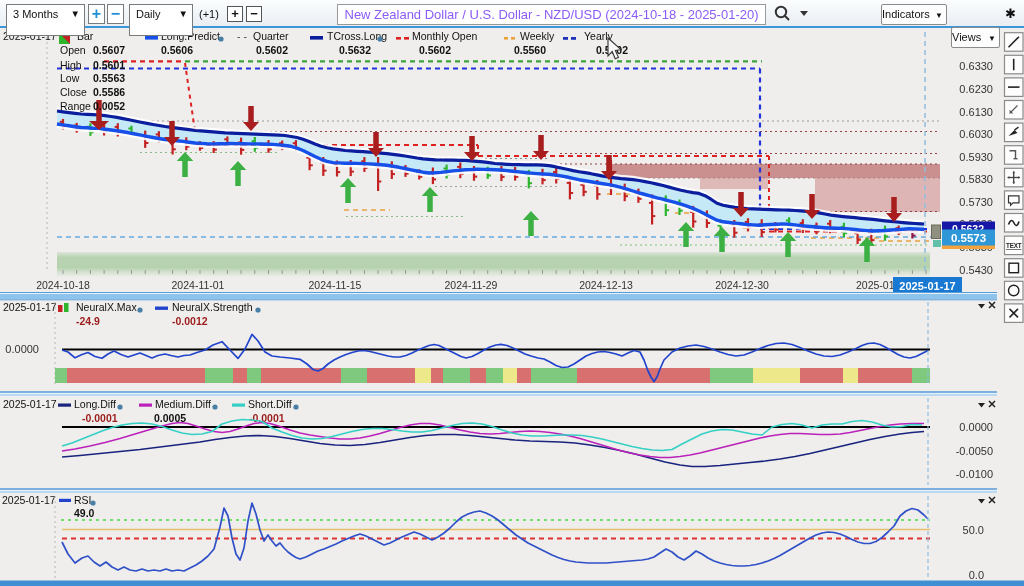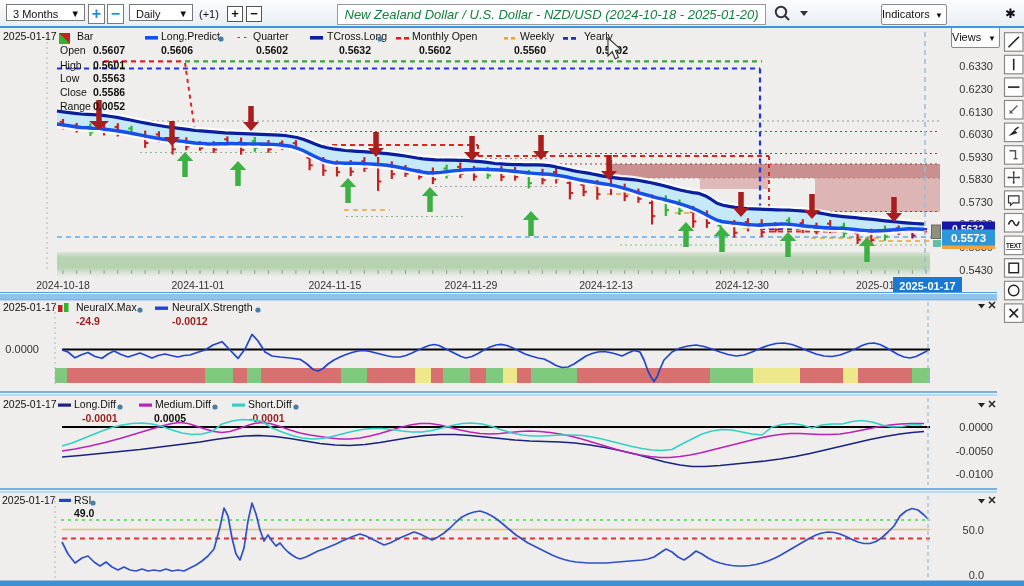--- a/index.html
+++ b/index.html
@@ -1,24 +1,24 @@
 <!DOCTYPE html>
 <html><head><meta charset="utf-8">
 <style>
 *{margin:0;padding:0;box-sizing:border-box;}
 html,body{width:1024px;height:586px;overflow:hidden;background:#efeeec;font-family:"Liberation Sans",sans-serif;}
 #wrap{position:relative;width:1024px;height:586px;}
 #toolbar{position:absolute;left:0;top:0;width:1024px;height:28px;background:linear-gradient(#fbfdfe,#e9eef3);border-bottom:2.5px solid #3c96d8;}
 #toolbar div{position:absolute;top:3.5px;}
-.combo{height:17px;background:#fff;border:1px solid #7a7a7a;font-size:11px;color:#111;line-height:18px;padding-left:6px;}
+.combo{height:32px;background:#fff;border:1px solid #7a7a7a;font-size:11px;color:#111;line-height:18px;padding-left:6px;}
 .combo .car{position:absolute;right:4px;font-size:9.5px;top:0px;color:#111;}
 .sqbtn{width:17px;height:20px;background:#fff;border:1px solid #7a7a7a;font-size:16px;font-weight:bold;text-align:center;line-height:17px;}
 .sqbtn2{width:16px;height:16px;top:5.5px!important;background:#fff;border:1px solid #555;font-size:13px;font-weight:bold;text-align:center;line-height:13px;color:#111;}
 .plain{font-size:11px;color:#111;line-height:20px;}
-.titlebox{left:337px;width:429px;height:21px;background:#fff;border:1px solid #999;font-size:13px;color:#15803d;line-height:19px;text-align:center;font-style:italic;}
+.titlebox{left:337px;width:429px;height:21px;background:#fff;border:1px solid #999;font-size:13px;color:#8b5cf6;line-height:19px;text-align:center;}
 .btn{height:21px;background:#fdfdfd;border:1px solid #8a8a8a;border-radius:2px;font-size:11px;color:#111;line-height:19px;text-align:left;padding-left:0;}
 .btn .car2{position:absolute;right:3px;font-size:8px;top:1.5px;}
 </style></head>
 <body>
 <div id="wrap">
 <svg width="1024" height="586" viewBox="0 0 1024 586" style="position:absolute;left:0;top:0;">
       <rect x="0" y="0" width="1024" height="586" fill="#efeeec"></rect>
       <rect x="608" y="164" width="332" height="14" fill="#c9908f"></rect>
       <rect x="700" y="178" width="68" height="11" fill="#ddb9b8"></rect>
       <rect x="815" y="178" width="125" height="34" fill="#dcb5b4"></rect>

